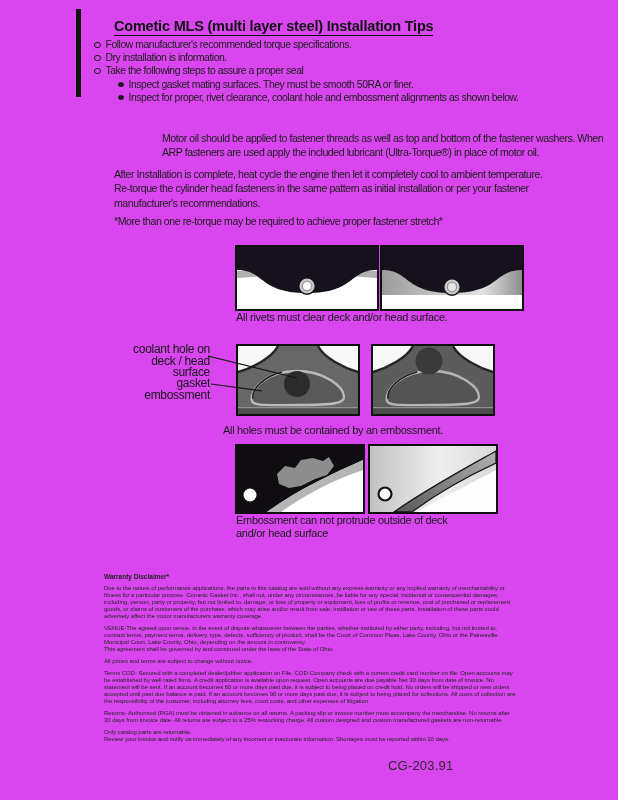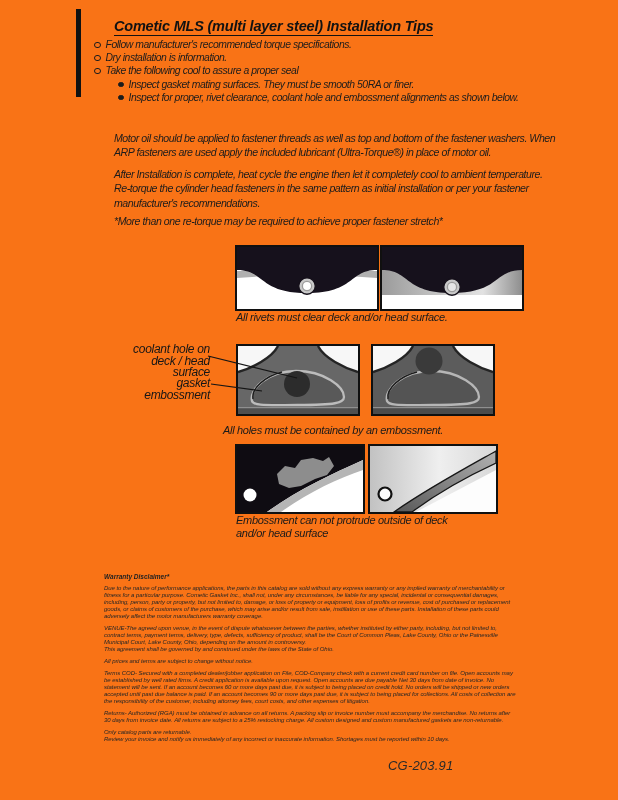--- a/index.html
+++ b/index.html
@@ -1,39 +1,39 @@
 <!DOCTYPE html>
 <html><head>
 <meta charset="utf-8">
 <style>
   html,body{margin:0;padding:0;}
   body{
     width:618px;height:800px;background:#ffffff;
     font-family:"Liberation Sans", sans-serif;color:#1c1c1c;
     position:relative;overflow:hidden;
   }
-  .page{position:absolute;inset:0;background:#f97316;font-style:italic;}
+  .page{position:absolute;inset:0;background:#d946ef;}
 
   .margin-bar{position:absolute;left:76px;top:9px;width:5px;height:88px;background:#111;}
 
   .title{
     position:absolute;left:114px;top:18px;
     font-size:14.5px;font-weight:bold;letter-spacing:-0.2px;color:#121212;
     border-bottom:1.6px solid #121212;padding-bottom:1px;
   }
 
   .bullets{position:absolute;left:94px;top:38px;width:430px;}
   .b-row{display:flex;align-items:flex-start;line-height:13.2px;font-size:10.4px;letter-spacing:-0.45px;}
   .b-marker{flex:0 0 auto;width:4.5px;height:4.5px;border:1px solid #1c1c1c;border-radius:50%;margin:3.5px 5px 0 0;}
   .b-sub{margin-left:24px;}
   .b-sub .b-marker{background:#1c1c1c;border-color:#1c1c1c;width:3.6px;height:3.6px;margin-top:4px;}
 
   .diesel-heading{position:absolute;left:114px;top:114px;font-size:12.8px;font-weight:bold;letter-spacing:-0.2px;color:#121212;}
   .para{position:absolute;left:114px;width:442px;font-size:10.6px;line-height:14.4px;letter-spacing:-0.45px;}
-  .para1{top:131px;}
+  .para1{top:131px;margin-left:48px;}
   .para2{top:167px;}
   .note{top:214px;}
 
   .dg-label{position:absolute;font-size:13px;font-weight:bold;letter-spacing:0.2px;color:#161616;text-align:center;margin-top:36px;}
   .dg-box{position:absolute;border:2px solid #101010;background:#fff;}
   .dg-box svg{display:block;}
   .dg-caption{position:absolute;font-size:11px;letter-spacing:-0.3px;color:#1a1a1a;line-height:12.5px;}
 
   .ann{position:absolute;font-size:12px;line-height:11.5px;letter-spacing:-0.3px;text-align:right;color:#161616;}
   .ann1{left:116px;top:344px;width:94px;}
@@ -60,21 +60,21 @@
     <div class="b-row">
       <span class="b-marker"></span>
       <span>Follow manufacturer's recommended torque specifications.</span>
     </div>
     <div class="b-row">
       <span class="b-marker"></span>
       <span>Dry installation is information.</span>
     </div>
     <div class="b-row">
       <span class="b-marker"></span>
-      <span>Take the following cool to assure a proper seal</span>
+      <span>Take the following steps to assure a proper seal</span>
     </div>
     <div class="b-row b-sub">
       <span class="b-marker"></span>
       <span>Inspect gasket mating surfaces.  They must be smooth 50RA or finer.</span>
     </div>
     <div class="b-row b-sub">
       <span class="b-marker"></span>
       <span>Inspect for proper, rivet clearance, coolant hole and embossment alignments as shown below.</span>
     </div>
   </div>

